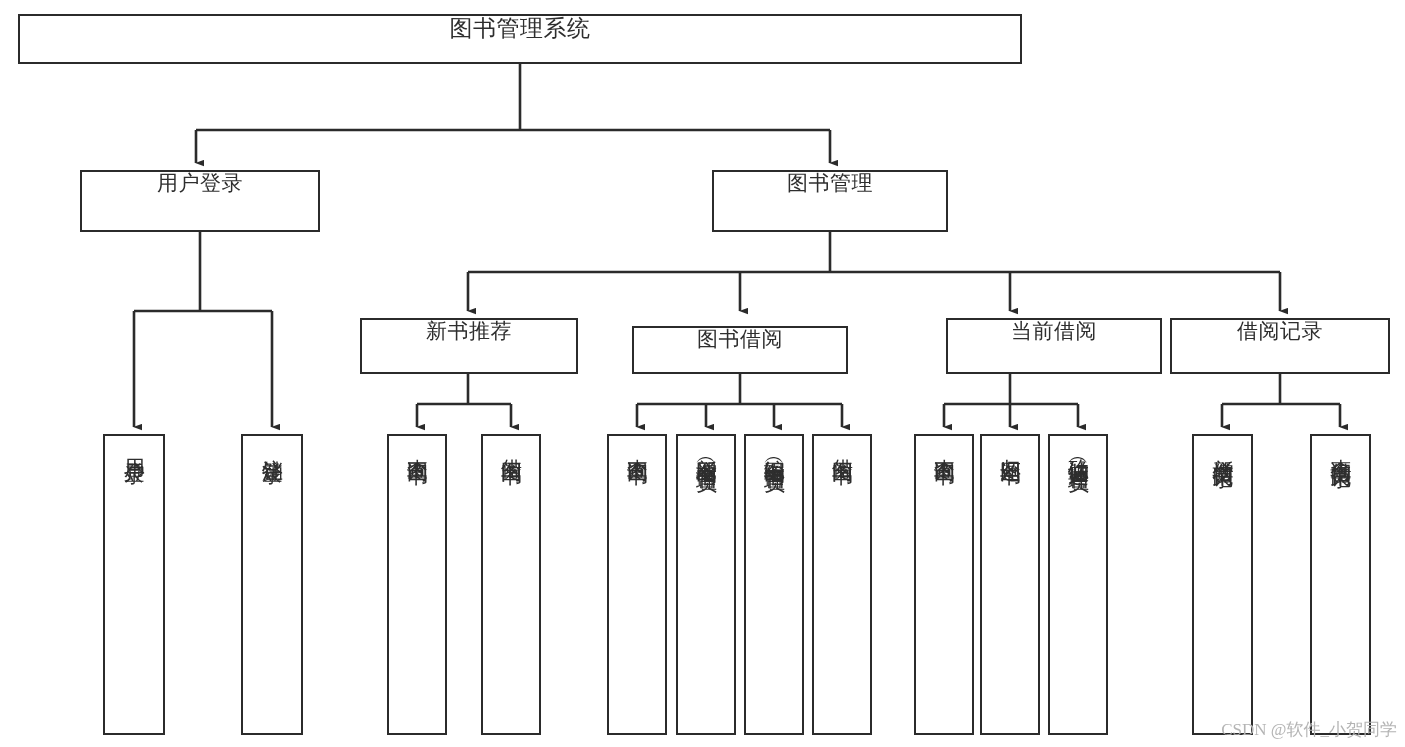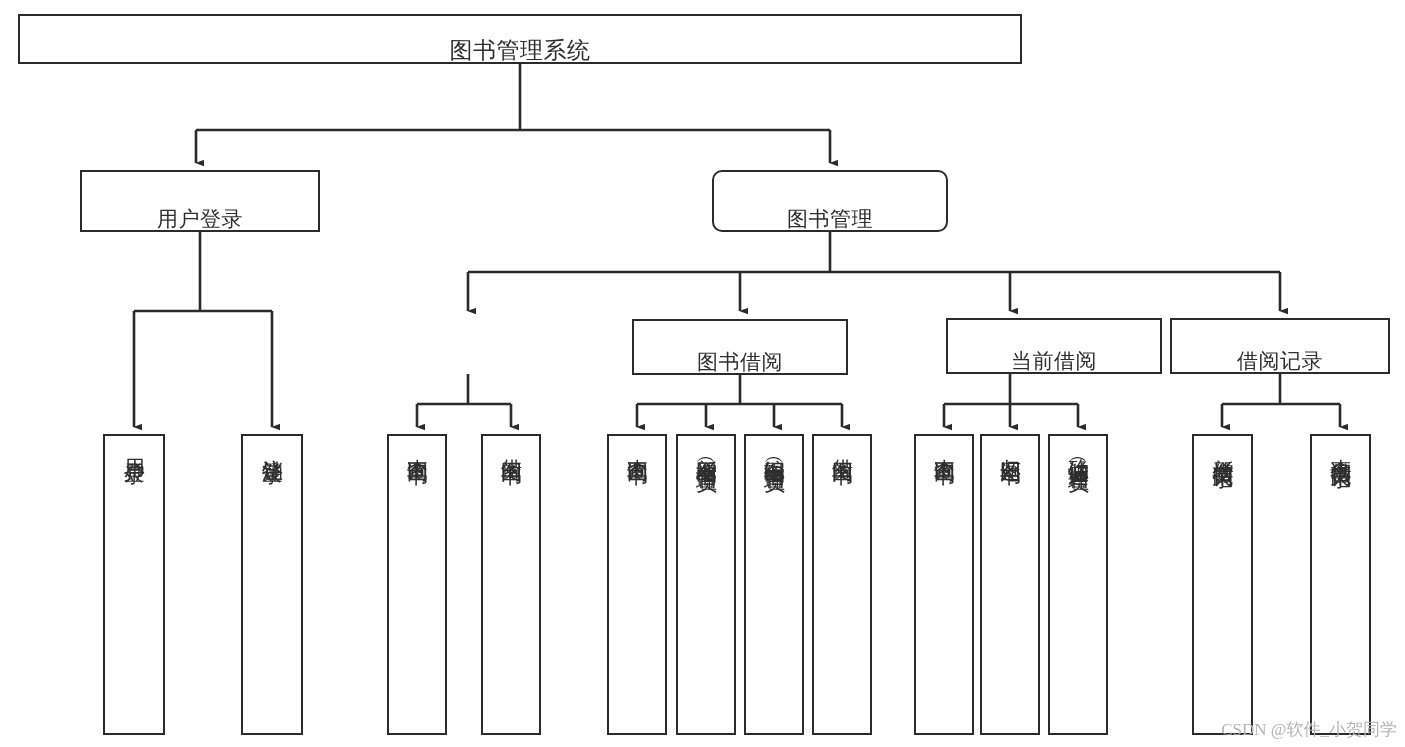--- a/index.html
+++ b/index.html
@@ -25,21 +25,21 @@
     top: 0;
     width: 1405px;
     height: 747px;
   }
   .node-box {
     position: absolute;
     box-sizing: border-box;
     border: 2.2px solid #2b2b2b;
     background: #ffffff;
     display: flex;
-    align-items: flex-end;
+    align-items: flex-start;
     justify-content: center;
     color: #2e2e2e;
   }
   .node-label {
     font-family: "DejaVu Sans", "Liberation Sans", sans-serif;
     color: #2e2e2e;
     letter-spacing: 0.5px;
     white-space: nowrap;
     line-height: 1.05;
   }
@@ -124,25 +124,28 @@
     </g>
   </svg>
 
   <div class="node-box lvl0" style="left:18px; top:14px; width:1004px; height:50px;">
     <span class="node-label">图书管理系统</span>
   </div>
 
   <div class="node-box lvl1" style="left:80px; top:170px; width:240px; height:62px;">
     <span class="node-label">用户登录</span>
   </div>
-  <div class="node-box lvl1" style="left:712px; top:170px; width:236px; height:62px;border-radius:10px;">
+  <div class="node-box lvl1" style="left:712px; top:170px; width:236px; height:62px;">
     <span class="node-label">图书管理</span>
   </div>
 
-  <div class="node-box lvl2" style="left:632px; top:319px; width:216px; height:56px;">
+  <div class="node-box lvl2" style="left:360px; top:318px; width:218px; height:56px;">
+    <span class="node-label">新书推荐</span>
+  </div>
+  <div class="node-box lvl2" style="left:632px; top:326px; width:216px; height:48px;">
     <span class="node-label">图书借阅</span>
   </div>
   <div class="node-box lvl2" style="left:902px; top:318px; width:216px; height:56px;margin-left:44px;">
     <span class="node-label">当前借阅</span>
   </div>
   <div class="node-box lvl2" style="left:1170px; top:318px; width:220px; height:56px;">
     <span class="node-label">借阅记录</span>
   </div>
 
   <div class="node-box leaf" style="left:103px; top:434px; width:62px; height:301px;">

